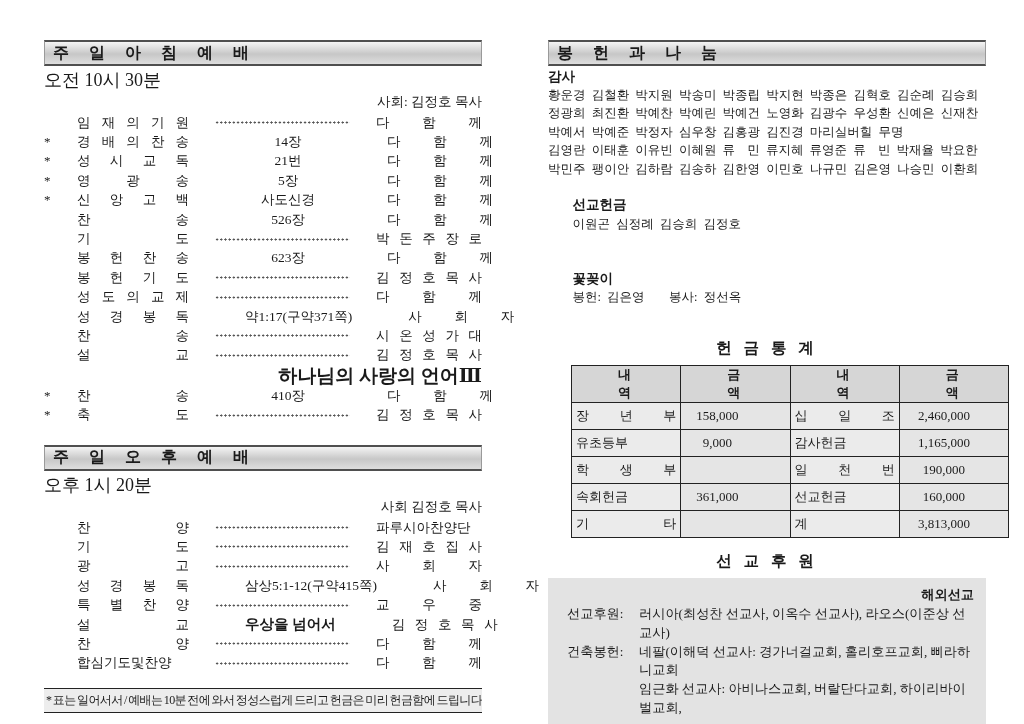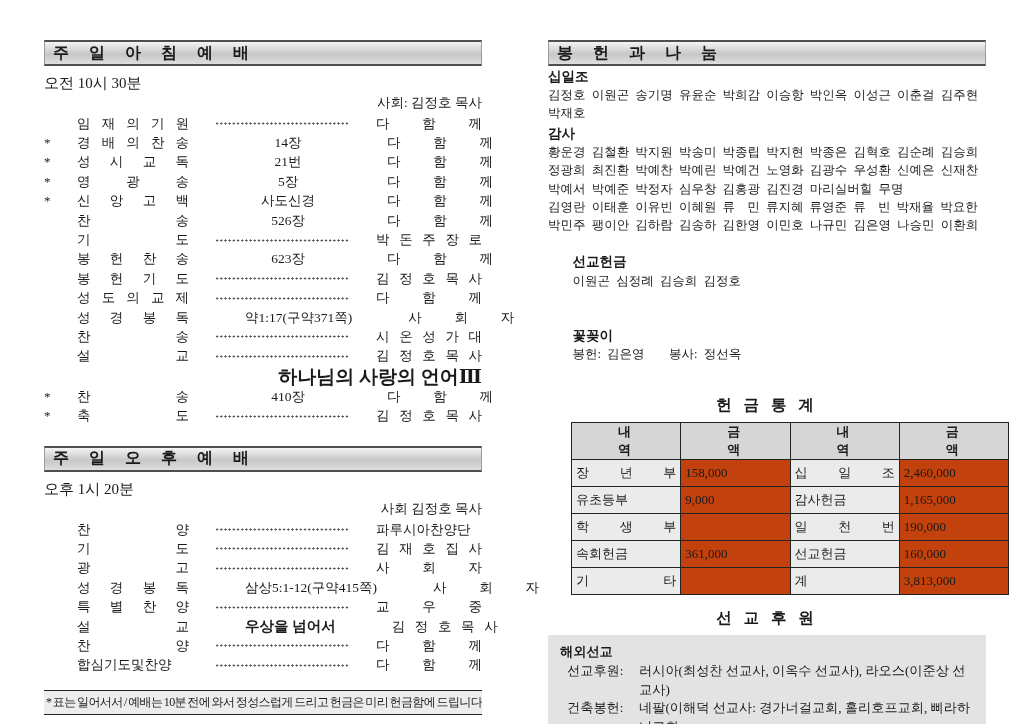--- a/index.html
+++ b/index.html
@@ -15,21 +15,21 @@
   
   .bar{
     height:22px;
     background:linear-gradient(180deg,#f4f4f4 0%,#c7c7c7 55%,#dedede 100%);
     border-top:2px solid #4f4f4f;border-bottom:2px solid #4f4f4f;
     border-left:1px solid #9a9a9a;border-right:1px solid #9a9a9a;
     display:flex;align-items:center;justify-content:flex-start;
     font-weight:bold;font-size:16px;letter-spacing:8px;padding-left:8px;
   }
 
-  .meta-time{font-size:15px;margin-top:8px;}
+  .meta-time{font-size:18px;margin-top:2px;}
   .meta-presider{font-size:13.5px;text-align:right;margin-top:1px;margin-bottom:2px;}
 
   
   .order-row{display:flex;align-items:center;height:19.4px;font-size:13.5px;gap:23px;}
   .star{width:10px;flex:none;font-size:13px;}
   .olabel{width:112px;flex:none;text-align:justify;text-align-last:justify;white-space:nowrap;}
   .dots{
     flex:1 1 auto;height:13px;margin:0 3px;
     background-image:radial-gradient(circle,#555 0.9px,transparent 1.3px);
     background-size:4.2px 13px;background-repeat:repeat-x;background-position:0 center;
@@ -57,26 +57,26 @@
     margin-top:13px;margin-bottom:6px;
   }
 
   table.stats{width:100%;border-collapse:collapse;border:1.6px solid #222;table-layout:fixed;margin-left:23px;}
   table.stats th,table.stats td{border:1px solid #222;font-size:13px;height:17.5px;padding:4px;}
   table.stats th{
     background:#d6d6d6;font-weight:bold;text-align:justify;text-align-last:justify;
     padding:0 46px;height:19px;
   }
   td.lbl{background:#ebebeb;text-align:justify;text-align-last:justify;padding:0 24px;}
-  td.amt{background:#c2410c;text-align:left;}
+  td.amt{background:#e5e5e5;text-align:center;}
   td.amt.c2{padding-right:40px;}
   td.amt.c4{padding-right:24px;}
 
   .mission-box{background:#e3e3e3;padding:8px 12px;font-size:13.2px;line-height:18.8px;}
-  .m-heading{font-weight:bold;}
+  .m-heading{font-weight:bold;text-align:right;}
   .m-entry{display:flex;padding-left:7px;}
   .m-label{flex:none;width:72px;}
   .m-lines{flex:1;}
 </style>
 </head>
 <body>
 
 <div class="col col-left">
 
   <div class="bar">
@@ -258,24 +258,20 @@
 
   <div class="footnote">* 표는 일어서서 / 예배는 10분 전에 와서 정성스럽게 드리고 헌금은 미리 헌금함에 드립니다.</div>
 </div>
 
 <div class="col col-right">
 
   <div class="bar">
     <span>봉 헌 과 나 눔</span>
   </div>
 
-  <div>
-    <div class="sec-heading">십일조</div>
-    <div class="names">김정호 이원곤 송기명 유윤순 박희감 이승항 박인옥 이성근 이춘걸 김주현 박재호</div>
-  </div>
   <div>
     <div class="sec-heading">감사</div>
     <div class="names">황운경 김철환 박지원 박송미 박종립 박지현 박종은 김혁호 김순례 김승희 정광희 최진환 박예찬 박예린 박예건 노영화 김광수 우성환 신예은 신재찬 박예서 박예준 박정자 심우창 김홍광 김진경 마리실버힐 무명</div>
   </div>
   <div>
     <div class="names">김영란 이태훈 이유빈 이혜원 류  민 류지혜 류영준 류  빈 박재율 박요한 박민주 팽이안 김하람 김송하 김한영 이민호 나규민 김은영 나승민 이환희</div>
   </div>
   <div class="inline-sec">
     <b>선교헌금</b>
     <span>이원곤 심정례 김승희 김정호</span>

